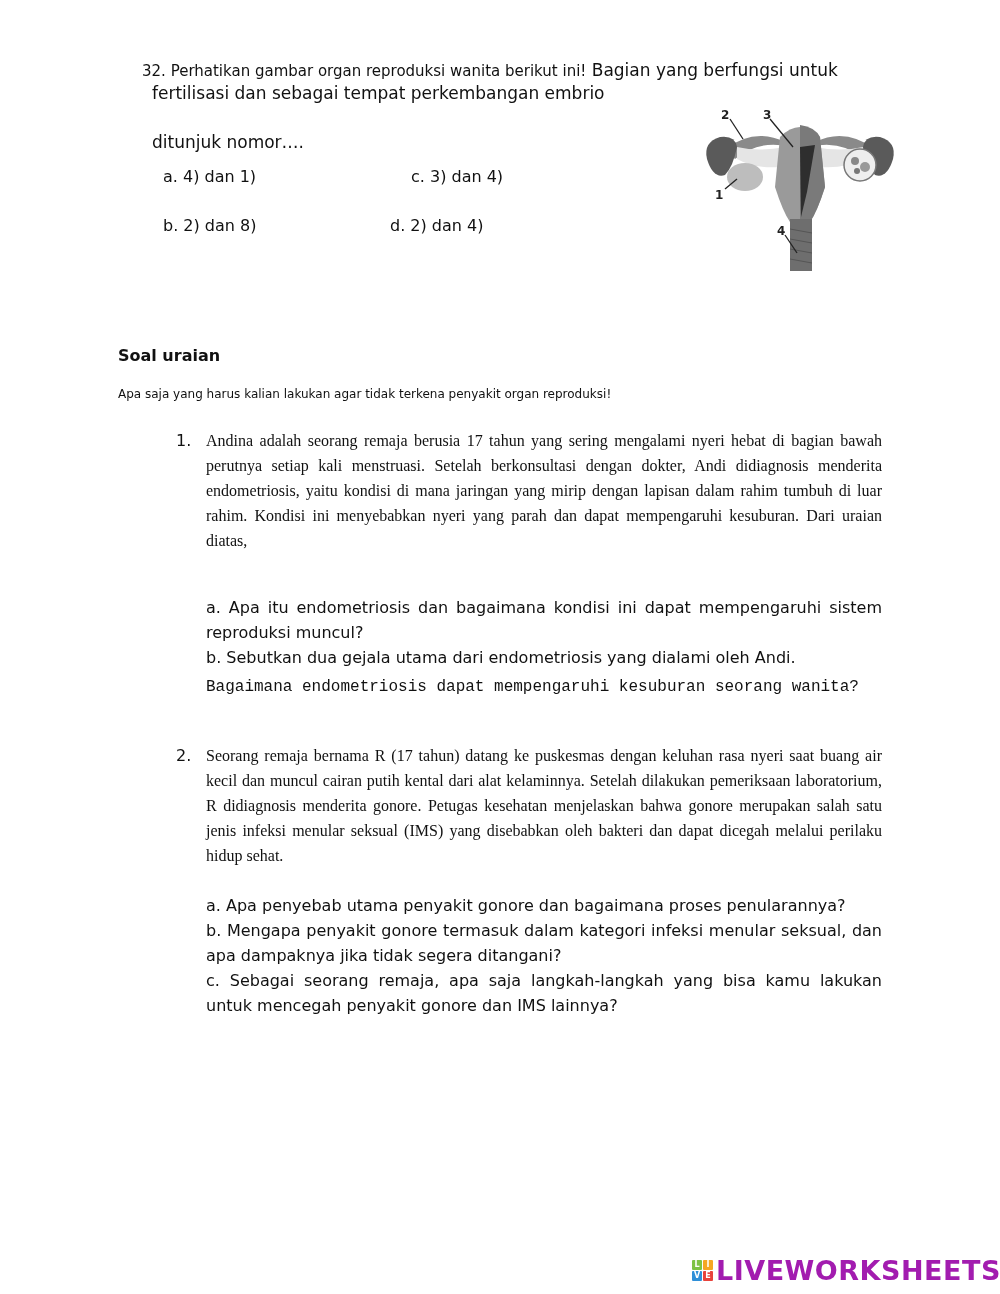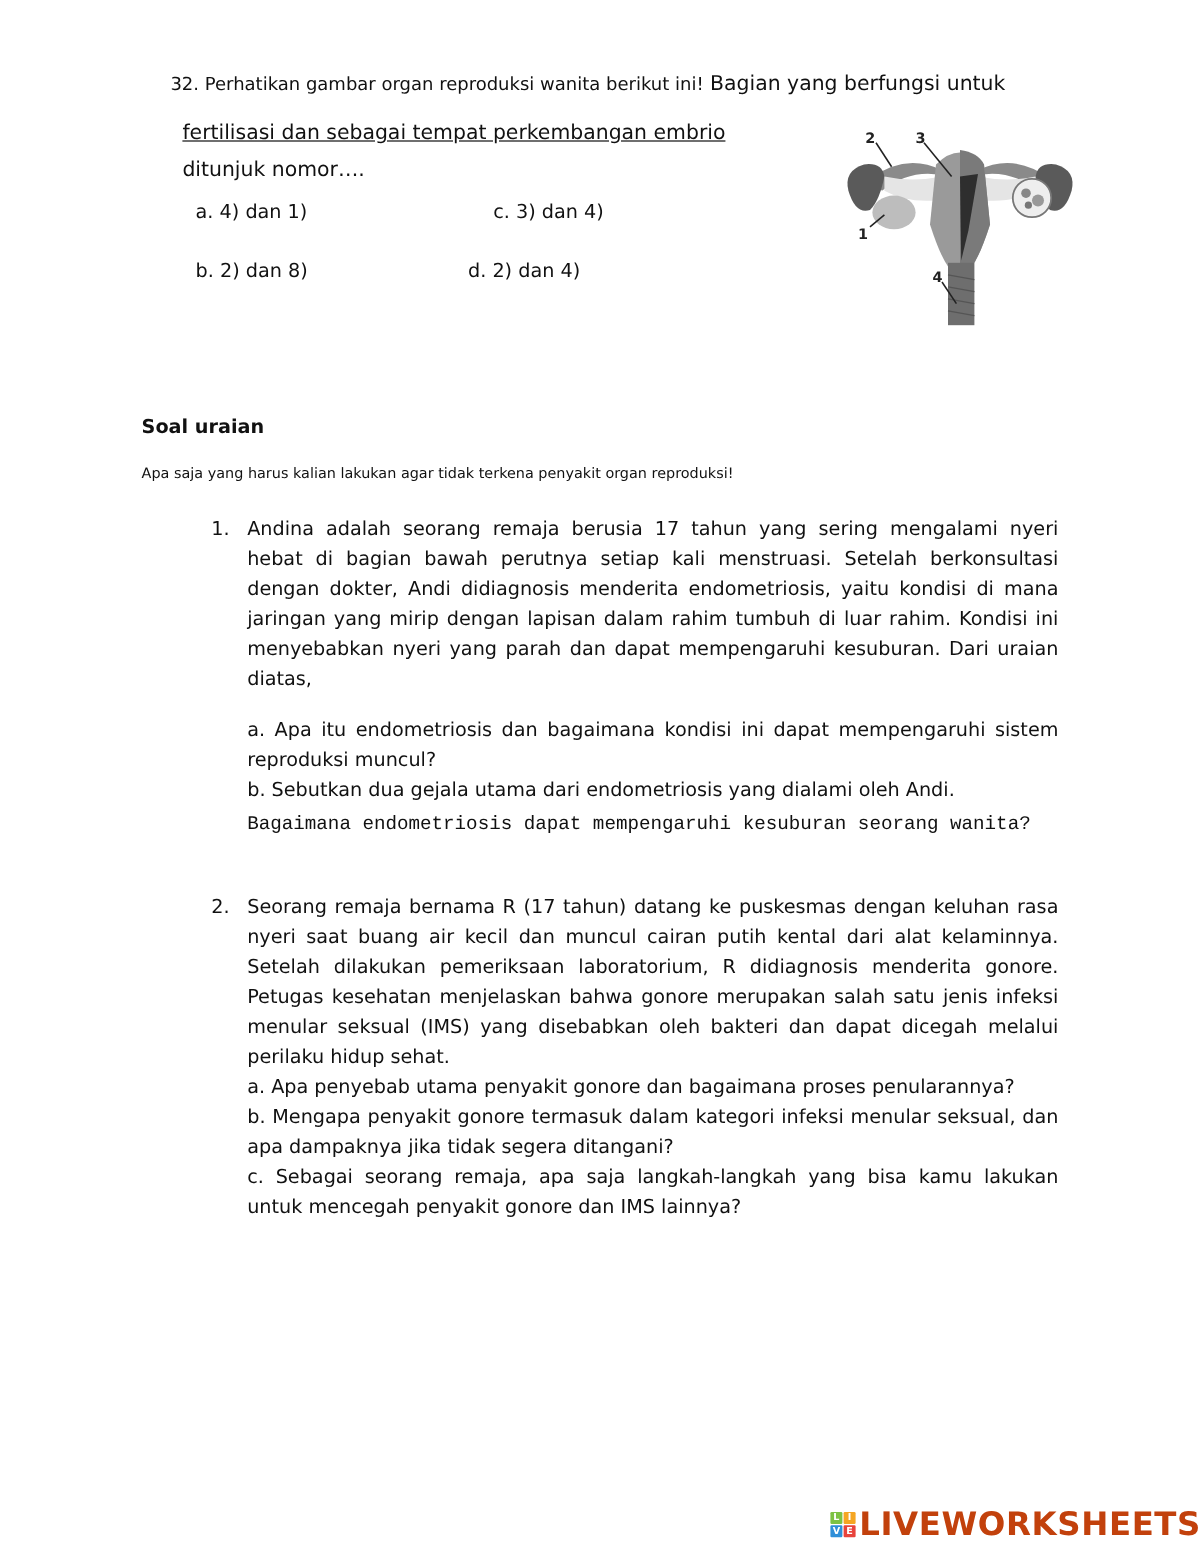--- a/index.html
+++ b/index.html
@@ -6,39 +6,39 @@
   body {
     width: 1000px; height: 1294px; position: relative; overflow: hidden;
     font-family: "DejaVu Sans", sans-serif; color: #111;
   }
   .page { position: absolute; inset: 0; }
 
   
   .q32-line1 { position: absolute; left: 122px; top: 60px; font-size: 15px; white-space: nowrap; margin-left: 20px; }
   .q32-line1 .small { font-size: 15px; }
   .q32-line1 .big { font-size: 17px; }
-  .q32-line2 { position: absolute; left: 152px; top: 101px; font-size: 17px; white-space: nowrap; text-decoration: underline; }
+  .q32-line2 { position: absolute; left: 152px; top: 83px; font-size: 17px; white-space: nowrap; }
   .q32-line3 { position: absolute; left: 152px; top: 132px; font-size: 17px; white-space: nowrap; }
   .opt { position: absolute; font-size: 16px; white-space: nowrap; }
 
   .figure { position: absolute; left: 685px; top: 97px; width: 230px; height: 180px; }
 
   
   .section-title { position: absolute; left: 118px; top: 346px; font-weight: bold; font-size: 16px; }
   .instruction { position: absolute; left: 118px; top: 387px; font-size: 12px; white-space: nowrap; }
 
   .item { position: absolute; left: 176px; width: 706px; font-size: 16px; line-height: 25px; }
   .item .num { position: absolute; left: 0; top: 0; }
-  .item .body { margin-left: 30px; text-align: justify; }
+  .item .body { margin-left: 30px; text-align: justify; font-family: Liberation Serif, serif; }
   .sub { position: absolute; left: 206px; width: 676px; font-size: 16px; line-height: 25px; text-align: justify; }
 
   .logo { position: absolute; left: 692px; top: 1255px; display: flex; align-items: center; }
   .logo-blocks { display: grid; grid-template-columns: 10px 10px; grid-template-rows: 10px 10px; gap: 1px; margin-right: 3px; }
   .logo-blocks span { font-size: 8px; font-weight: bold; color: #fff; text-align: center; line-height: 10px; border-radius: 1px; }
-  .logo-text { font-size: 27px; font-weight: bold; color: #c2410c; letter-spacing: 0.5px; font-family: "DejaVu Sans", sans-serif; }
+  .logo-text { font-size: 27px; font-weight: bold; color: #a21caf; letter-spacing: 0.5px; font-family: "DejaVu Sans", sans-serif; }
 </style>
 </head>
 <body>
 
 <div class="page">
 
   <div class="q32-line1">
     <span>32.</span>
     <span class="small">Perhatikan gambar organ reproduksi wanita berikut ini!</span><span class="big"> Bagian yang berfungsi untuk</span>
   </div>

